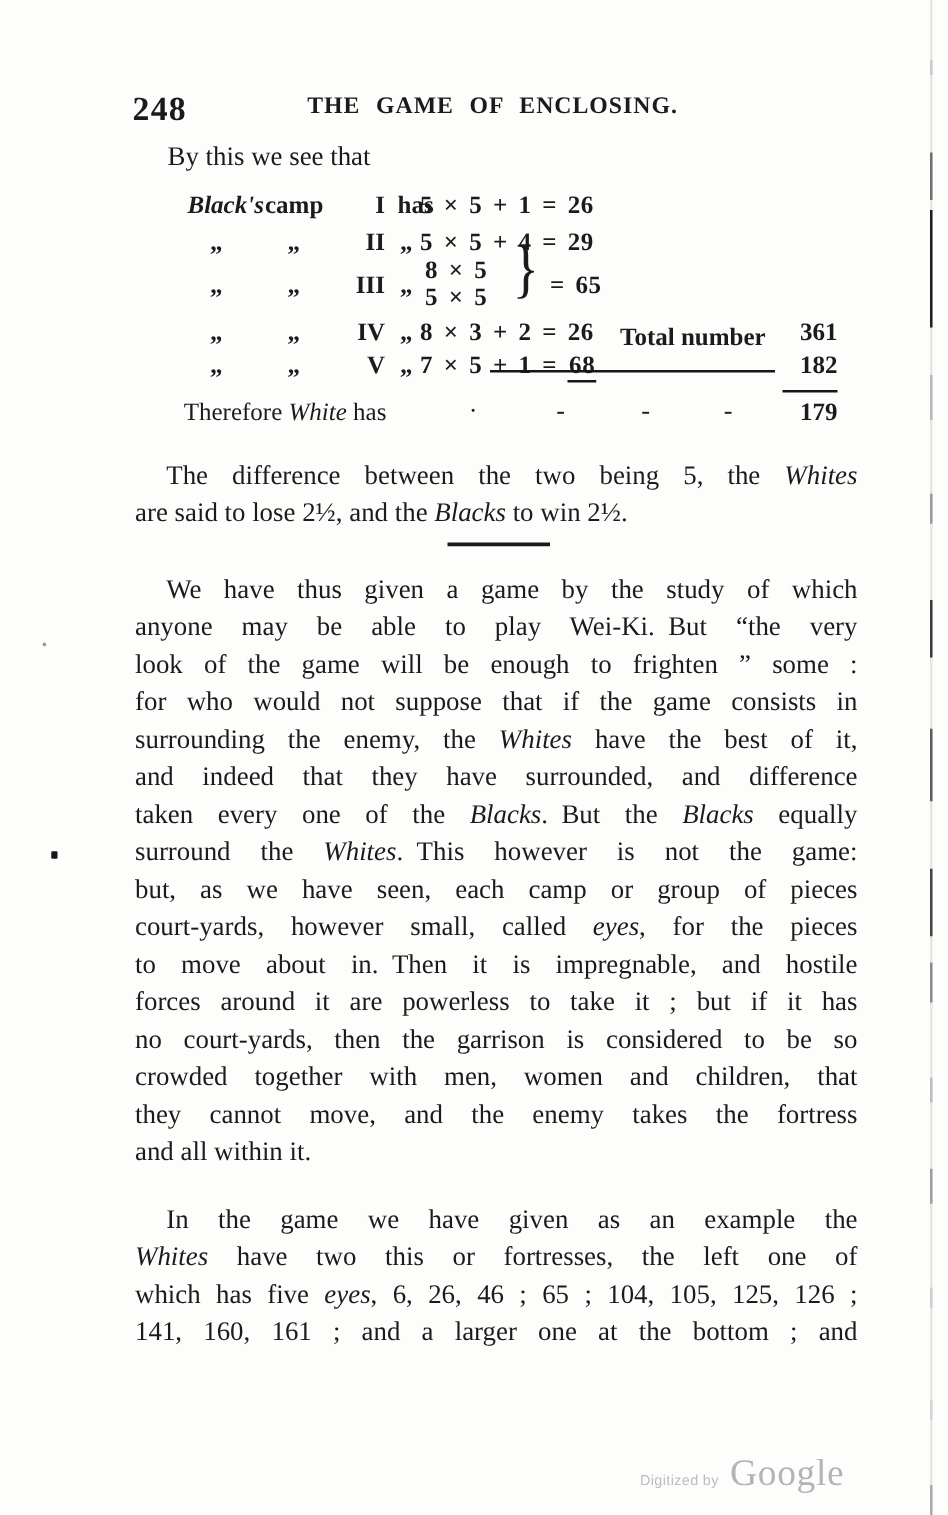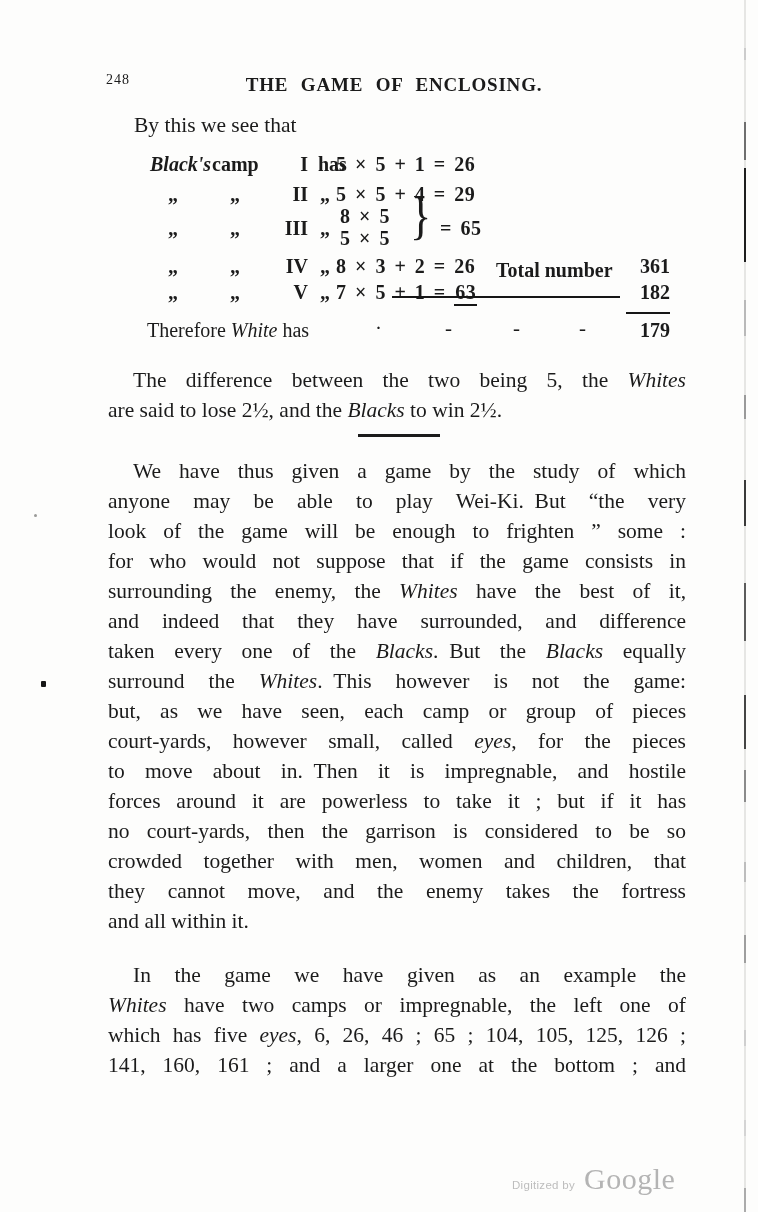--- a/index.html
+++ b/index.html
@@ -5,21 +5,21 @@
   html,body { margin:0; padding:0; background:#ffffff; }
   .page {
     position:relative; width:758px; height:1212px; margin:0 auto;
     background:#fdfdfc; color:#1b1b1b; overflow:hidden;
     font-family:"Liberation Serif","DejaVu Serif",serif;
   }
   .abs { position:absolute; }
   .it { font-style:italic; }
 
   
-  .pageno { left:106px; top:72px; font-size:14px; font-weight:normal; letter-spacing:1px; }
+  .pageno { left:106px; top:72px; font-size:27px; font-weight:bold; letter-spacing:1px; }
   .running-title {
     left:394px; top:74px; transform:translateX(-50%);
     font-size:19px; font-weight:bold; letter-spacing:0.8px; word-spacing:7px; white-space:nowrap;
   }
 
   
   .intro { left:134px; top:113px; font-size:21.5px; }
 
   
   .calc { left:0; top:148px; width:728px; height:200px; font-size:20px; font-weight:bold; }
@@ -88,21 +88,21 @@
     <span class="row-item" style="left:168px; top:106px;">„</span>
     <span class="row-item" style="left:230px; top:106px;">„</span>
     <span class="row-item num-box" style="left:256px; top:106px;">IV</span>
     <span class="row-item" style="left:320px; top:106px;">„</span>
     <span class="row-item expr" style="left:336px; top:106px;">8 × 3 + 2 = 26</span>
 
     <span class="row-item" style="left:168px; top:132px;">„</span>
     <span class="row-item" style="left:230px; top:132px;">„</span>
     <span class="row-item num-box" style="left:256px; top:132px;">V</span>
     <span class="row-item" style="left:320px; top:132px;">„</span>
-    <span class="row-item expr" style="left:336px; top:132px;"><span>7 × 5 + 1 = </span><span class="u36">63</span></span>
+    <span class="row-item expr" style="left:336px; top:132px;"><span>7 × 5 + 1 = </span><span class="u36">68</span></span>
 
     <span class="row-item" style="left:496px; top:110px;">Total number</span>
     <span class="row-item val-box" style="left:624px; top:106px;">361</span>
     <span class="row-item val-box" style="left:624px; top:132px;">182</span>
     <div class="rule" style="left:392px; top:148px; width:228px; height:2px;"></div>
     <div class="rule" style="left:626px; top:164px; width:44px; height:2px;"></div>
     <span class="row-item val-box" style="left:624px; top:170px;">179</span>
 
     <span class="row-item therefore" style="left:147px; top:170px;"><span>Therefore </span><span class="it">White</span><span> has</span></span>
     <span class="row-item leader" style="left:375px; top:168px;">·</span>
@@ -132,21 +132,21 @@
       <div class="tline"><span>to move about in. Then it is impregnable, and hostile</span></div>
       <div class="tline"><span>forces around it are powerless to take it ; but if it has</span></div>
       <div class="tline"><span>no court-yards, then the garrison is considered to be so</span></div>
       <div class="tline"><span>crowded together with men, women and children, that</span></div>
       <div class="tline"><span>they cannot move, and the enemy takes the fortress</span></div>
       <div class="tline ragged"><span>and all within it.</span></div>
     </div>
 
   <div class="abs para" style="left:108px; top:960px;">
       <div class="tline indent"><span>In the game we have given as an example the</span></div>
-      <div class="tline"><span class="it">Whites</span><span> have two camps or impregnable, the left one of</span></div>
+      <div class="tline"><span class="it">Whites</span><span> have two this or fortresses, the left one of</span></div>
       <div class="tline"><span>which has five </span><span class="it">eyes</span><span>, 6, 26, 46 ; 65 ; 104, 105, 125, 126 ;</span></div>
       <div class="tline"><span>141, 160, 161 ; and a larger one at the bottom ; and</span></div>
     </div>
 
   <div class="abs watermark">
     <span class="wm-prefix">Digitized by</span>
     <span class="wm-logo">Google</span>
   </div>
 
   <div class="abs edge-line"></div>

